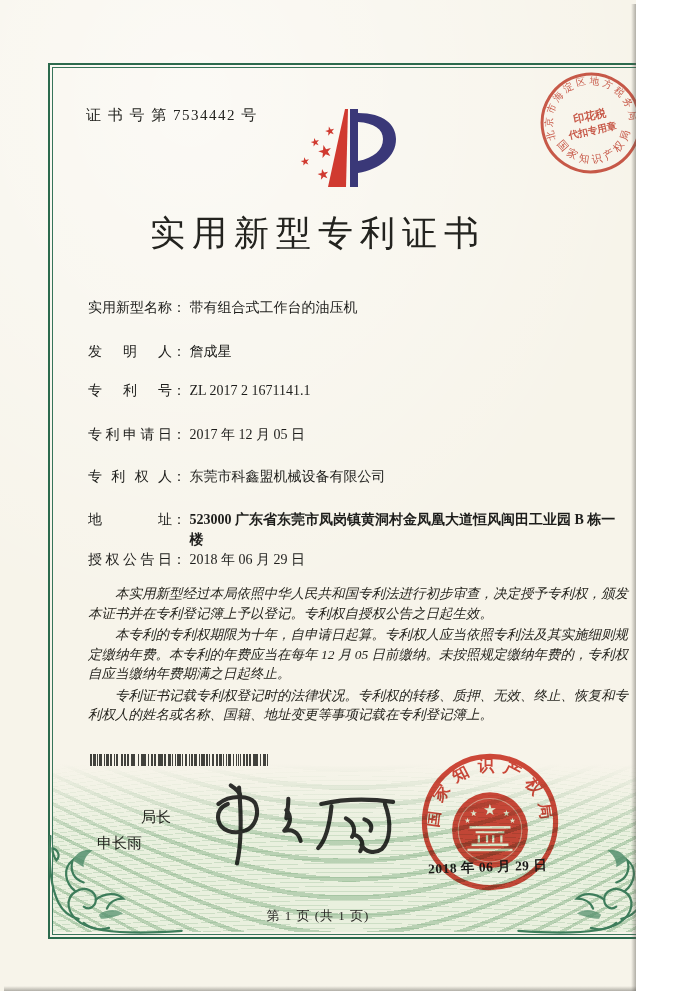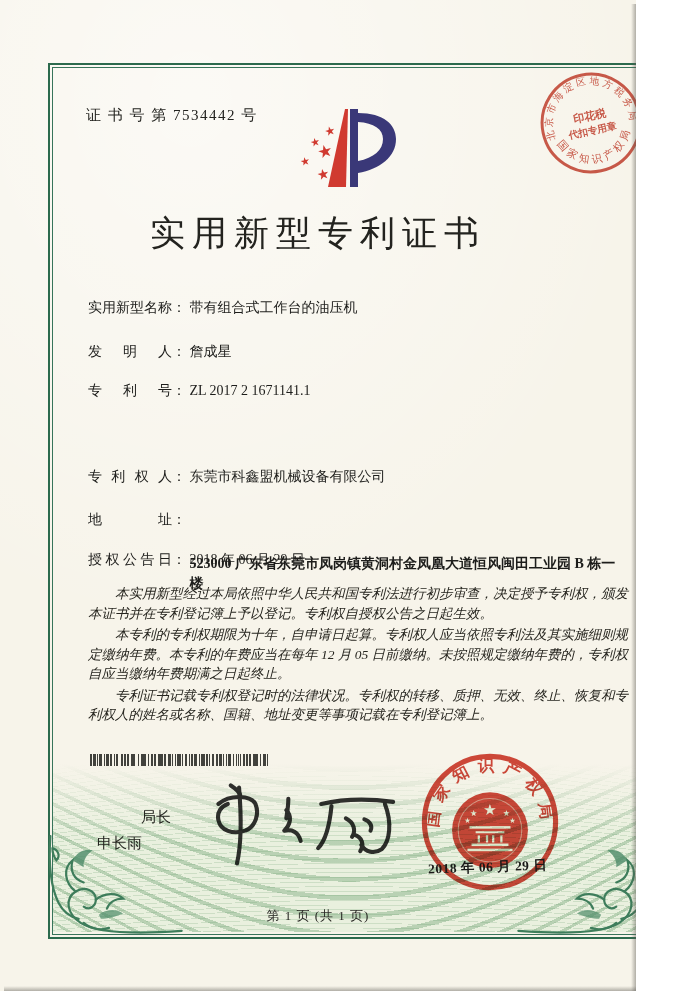--- a/index.html
+++ b/index.html
@@ -35,21 +35,21 @@
   .tax-stamp{left:532px;top:64px;width:118px;height:118px;transform:rotate(-12deg);
              mix-blend-mode:multiply;opacity:.9;z-index:4;}
   .tax-stamp text{font-family:"Liberation Serif","DejaVu Serif",serif;fill:#c84a3a;}
 
   .title{left:0;right:0;top:210px;text-align:center;font-size:35px;font-weight:400;
          letter-spacing:7px;color:#23231f;z-index:3;}
 
   .field{left:88px;font-size:14px;color:#1d1d1b;z-index:3;line-height:20px;}
   .flabel{display:inline-block;width:84px;text-align:justify;text-align-last:justify;vertical-align:top;}
   .fcolon{vertical-align:top;}
-  .fvalue{vertical-align:top;margin-top:44px;}
+  .fvalue{vertical-align:top;}
   .f1{top:298px;} .f2{top:342px;} .f3{top:381px;} .f4{top:425px;} .f5{top:467px;}
   .f6{top:510px;} .f6 .fvalue{display:inline-block;width:428px;font-weight:bold;}
   .f78{top:550px;width:560px;}
   .fgroup2{position:absolute;left:307px;top:0;white-space:nowrap;}
 
   .paras{left:88px;top:584px;width:542px;z-index:3;}
   .paras p{margin:0 0 2px 0;font-size:13.5px;line-height:19.5px;color:#26251f;
            font-style:italic;text-indent:27px;}
 
   .barcode{left:90px;top:754px;width:178px;height:12px;z-index:3;opacity:.85;
@@ -153,20 +153,24 @@
     <span class="flabel">实用新型名称</span><span class="fcolon">：</span>
     <span class="fvalue">带有组合式工作台的油压机</span>
   </div>
   <div class="abs field f2">
     <span class="flabel">发明人</span><span class="fcolon">：</span>
     <span class="fvalue">詹成星</span>
   </div>
   <div class="abs field f3">
     <span class="flabel">专利号</span><span class="fcolon">：</span>
     <span class="fvalue">ZL 2017 2 1671141.1</span>
+  </div>
+  <div class="abs field f4">
+    <span class="flabel">专利申请日</span><span class="fcolon">：</span>
+    <span class="fvalue">2017 年 12 月 05 日</span>
   </div>
   <div class="abs field f5">
     <span class="flabel">专利权人</span><span class="fcolon">：</span>
     <span class="fvalue">东莞市科鑫盟机械设备有限公司</span>
   </div>
   <div class="abs field f6">
     <span class="flabel">地址</span><span class="fcolon">：</span>
     <span class="fvalue">523000 广东省东莞市凤岗镇黄洞村金凤凰大道恒风闽田工业园 B 栋一楼</span>
   </div>
   <div class="abs field f78">

